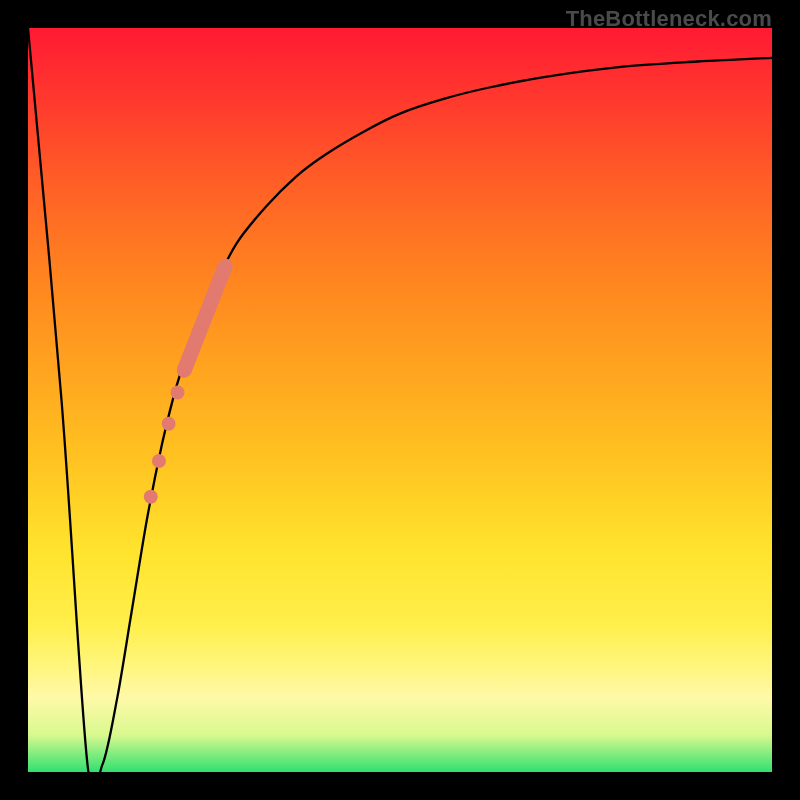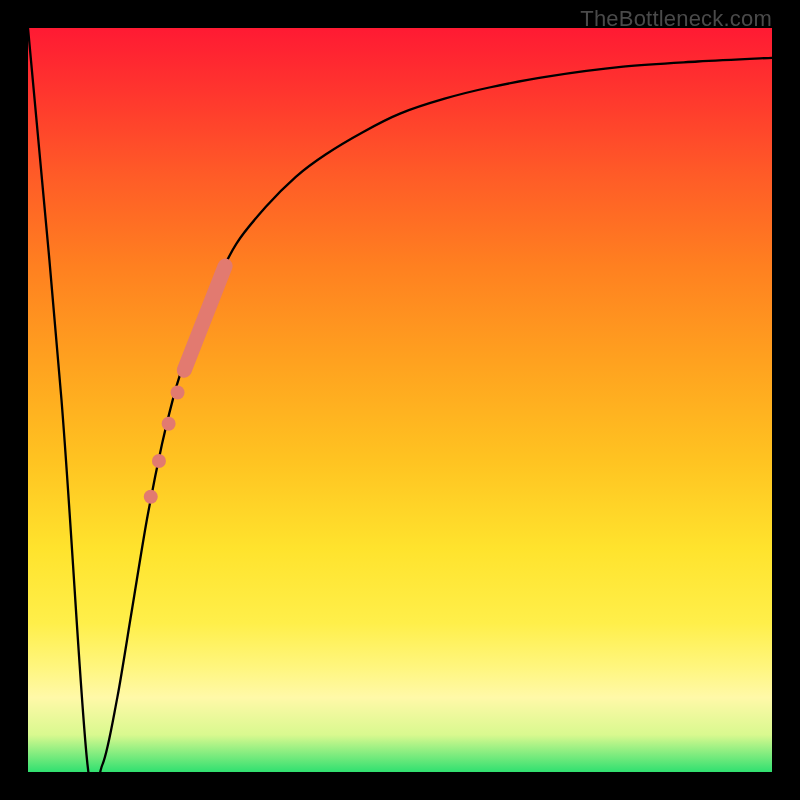--- a/index.html
+++ b/index.html
@@ -38,21 +38,21 @@
       #d9f98f 95%,
       #30e070 100%
     );
   }
   .watermark {
     position: absolute;
     top: 6px;
     right: 28px;
     font-family: Arial, Helvetica, sans-serif;
     font-size: 22px;
-    font-weight: 400;
+    font-weight: 700;
     color: #4a4a4a;
     letter-spacing: 0.2px;
     user-select: none;
     text-align: right;
   }
   svg.overlay {
     position: absolute;
     left: 28px;
     top: 28px;
     width: 744px;

